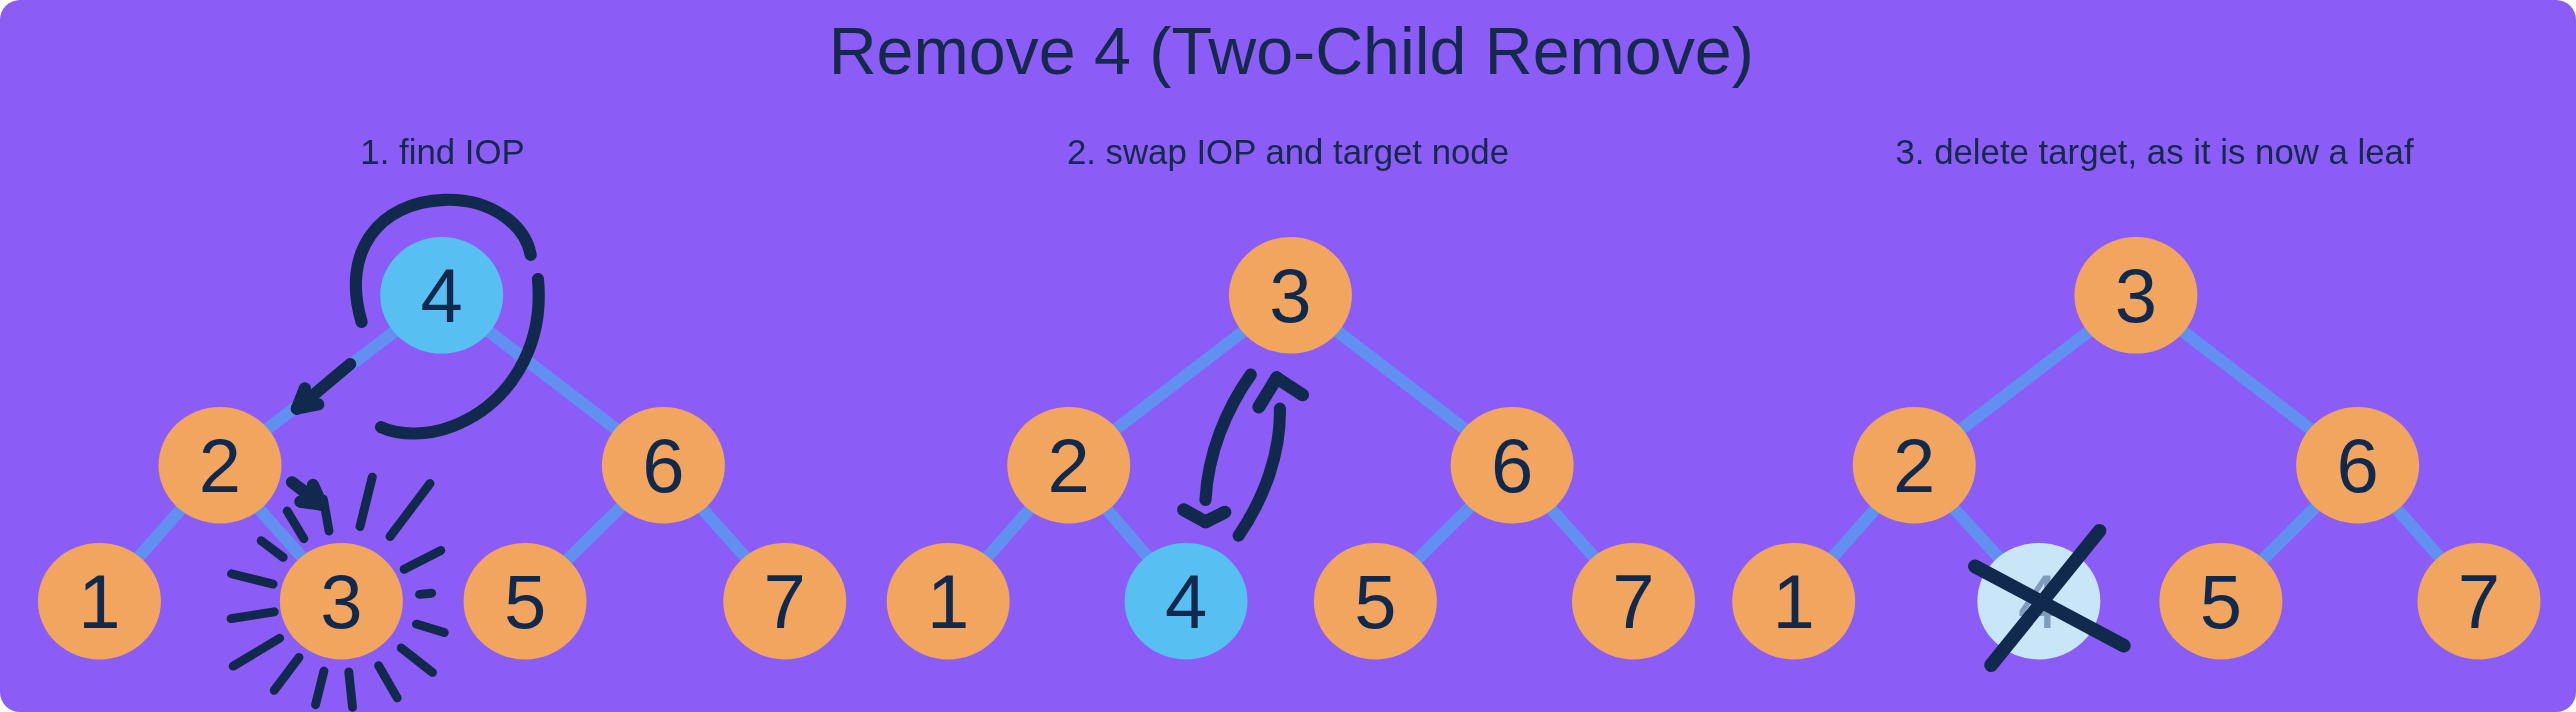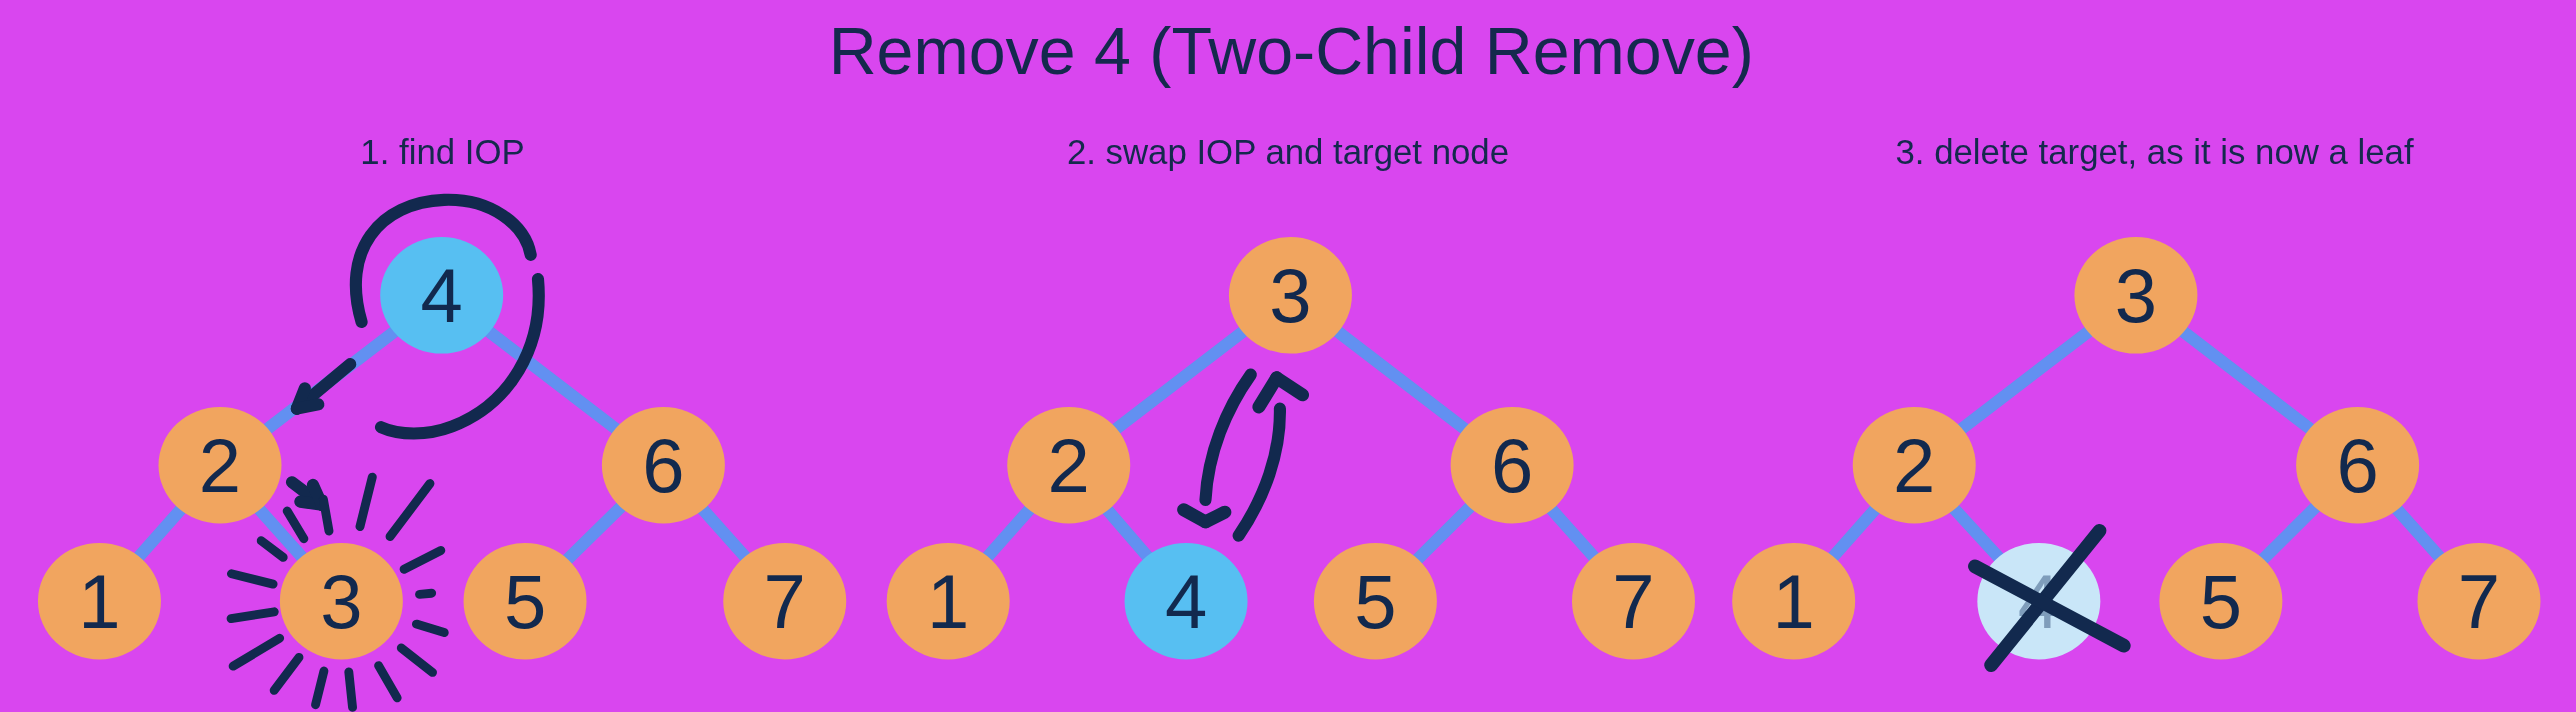--- a/index.html
+++ b/index.html
@@ -1,16 +1,16 @@
 <!DOCTYPE html>
 <html style="font-size:13px"><head>
 <meta charset="utf-8">
 <style>
   html,body{margin:0;padding:0;background:#ffffff;}
-  .canvas-wrap{width:2576px;height:712px;position:relative;background:#d946ef;overflow:hidden;}
+  .canvas-wrap{width:2576px;height:712px;position:relative;background:#8b5cf6;overflow:hidden;border-radius:20px;}
   svg{display:block;}
   text{font-family:"Liberation Sans","DejaVu Sans",sans-serif;}
   .title-text{font-size:82px;}
   .panel-label{font-size:43px;}
   .node-digit{font-size:94px;}
 </style>
 </head>
 <body>
 
 <div class="canvas-wrap">

